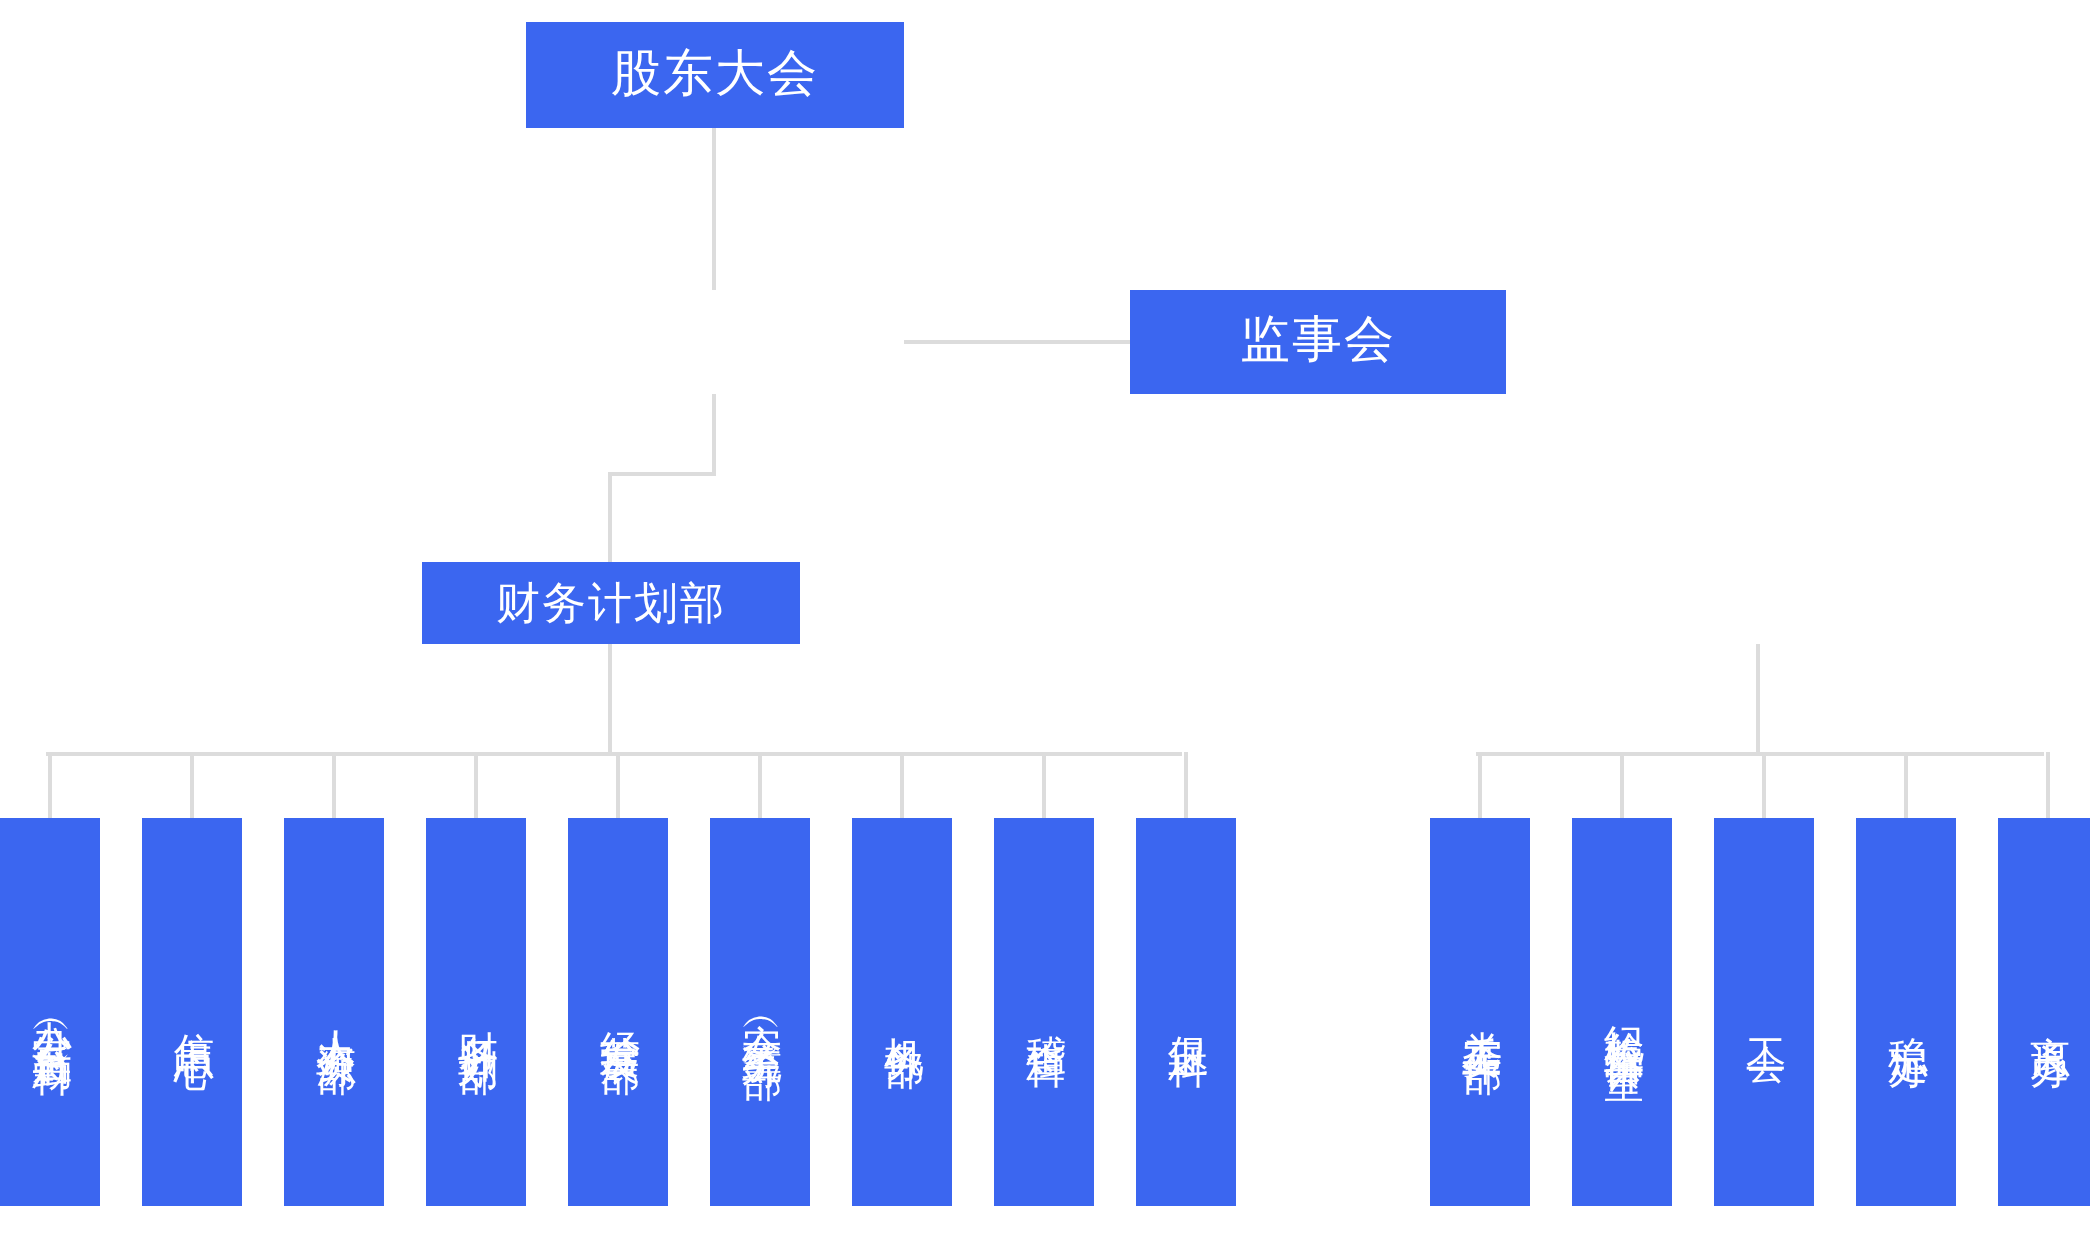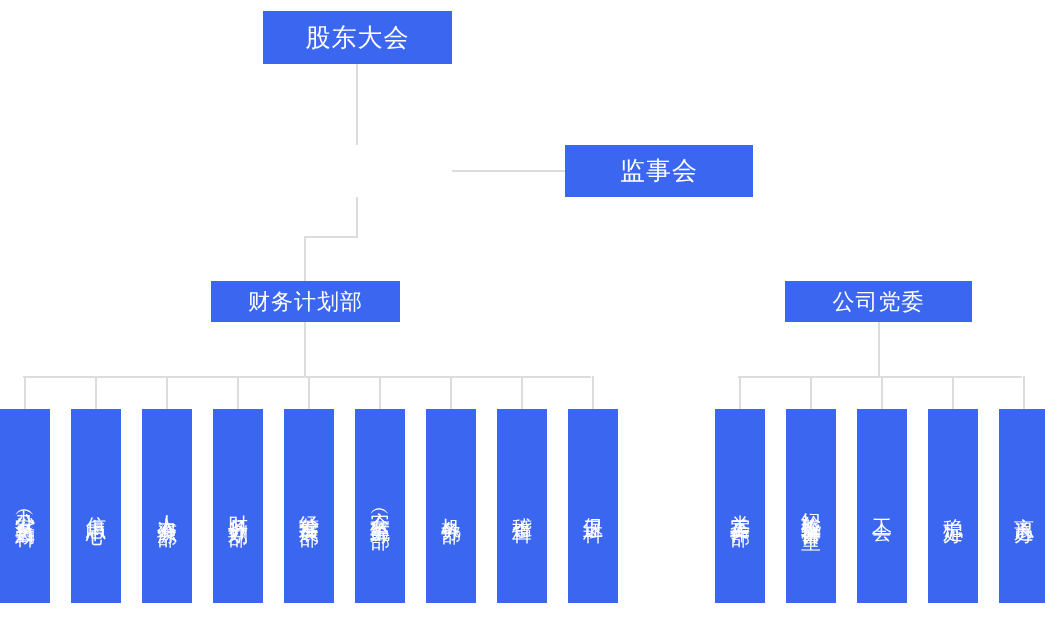--- a/index.html
+++ b/index.html
@@ -94,21 +94,20 @@
       <div class="line line-v" style="left: 1023px; top: 376px; height: 33px;"></div>
     </div>
 
   <div class="node node-top" style="left:263px; top:11px; width:189px; height:53px;">股东大会</div>
 
 
   <div class="node node-top" style="left:565px; top:145px; width:188px; height:52px;">监事会</div>
 
   <div class="node node-mid" style="left:211px; top:281px; width:189px; height:41px;">财务计划部</div>
 
-  <div class="node node-mid" style="left:785px; top:281px; width:187px; height:41px;">公司党委</div>
 
   <div id="leaf-left">
       <div class="node node-leaf" style="left: 0px; top: 409px; width: 50px; height: 194px;">办公室（后勤科）</div>
       <div class="node node-leaf" style="left: 71px; top: 409px; width: 50px; height: 194px;">信息中心</div>
       <div class="node node-leaf" style="left: 142px; top: 409px; width: 50px; height: 194px;">人力资源部</div>
       <div class="node node-leaf" style="left: 213px; top: 409px; width: 50px; height: 194px;">财务计划部</div>
       <div class="node node-leaf" style="left: 284px; top: 409px; width: 50px; height: 194px;">经营发展部</div>
       <div class="node node-leaf" style="left: 355px; top: 409px; width: 50px; height: 194px;">安全（统筹）部</div>
       <div class="node node-leaf" style="left: 426px; top: 409px; width: 50px; height: 194px;">机务部</div>
       <div class="node node-leaf" style="left: 497px; top: 409px; width: 50px; height: 194px;">稽查科</div>

